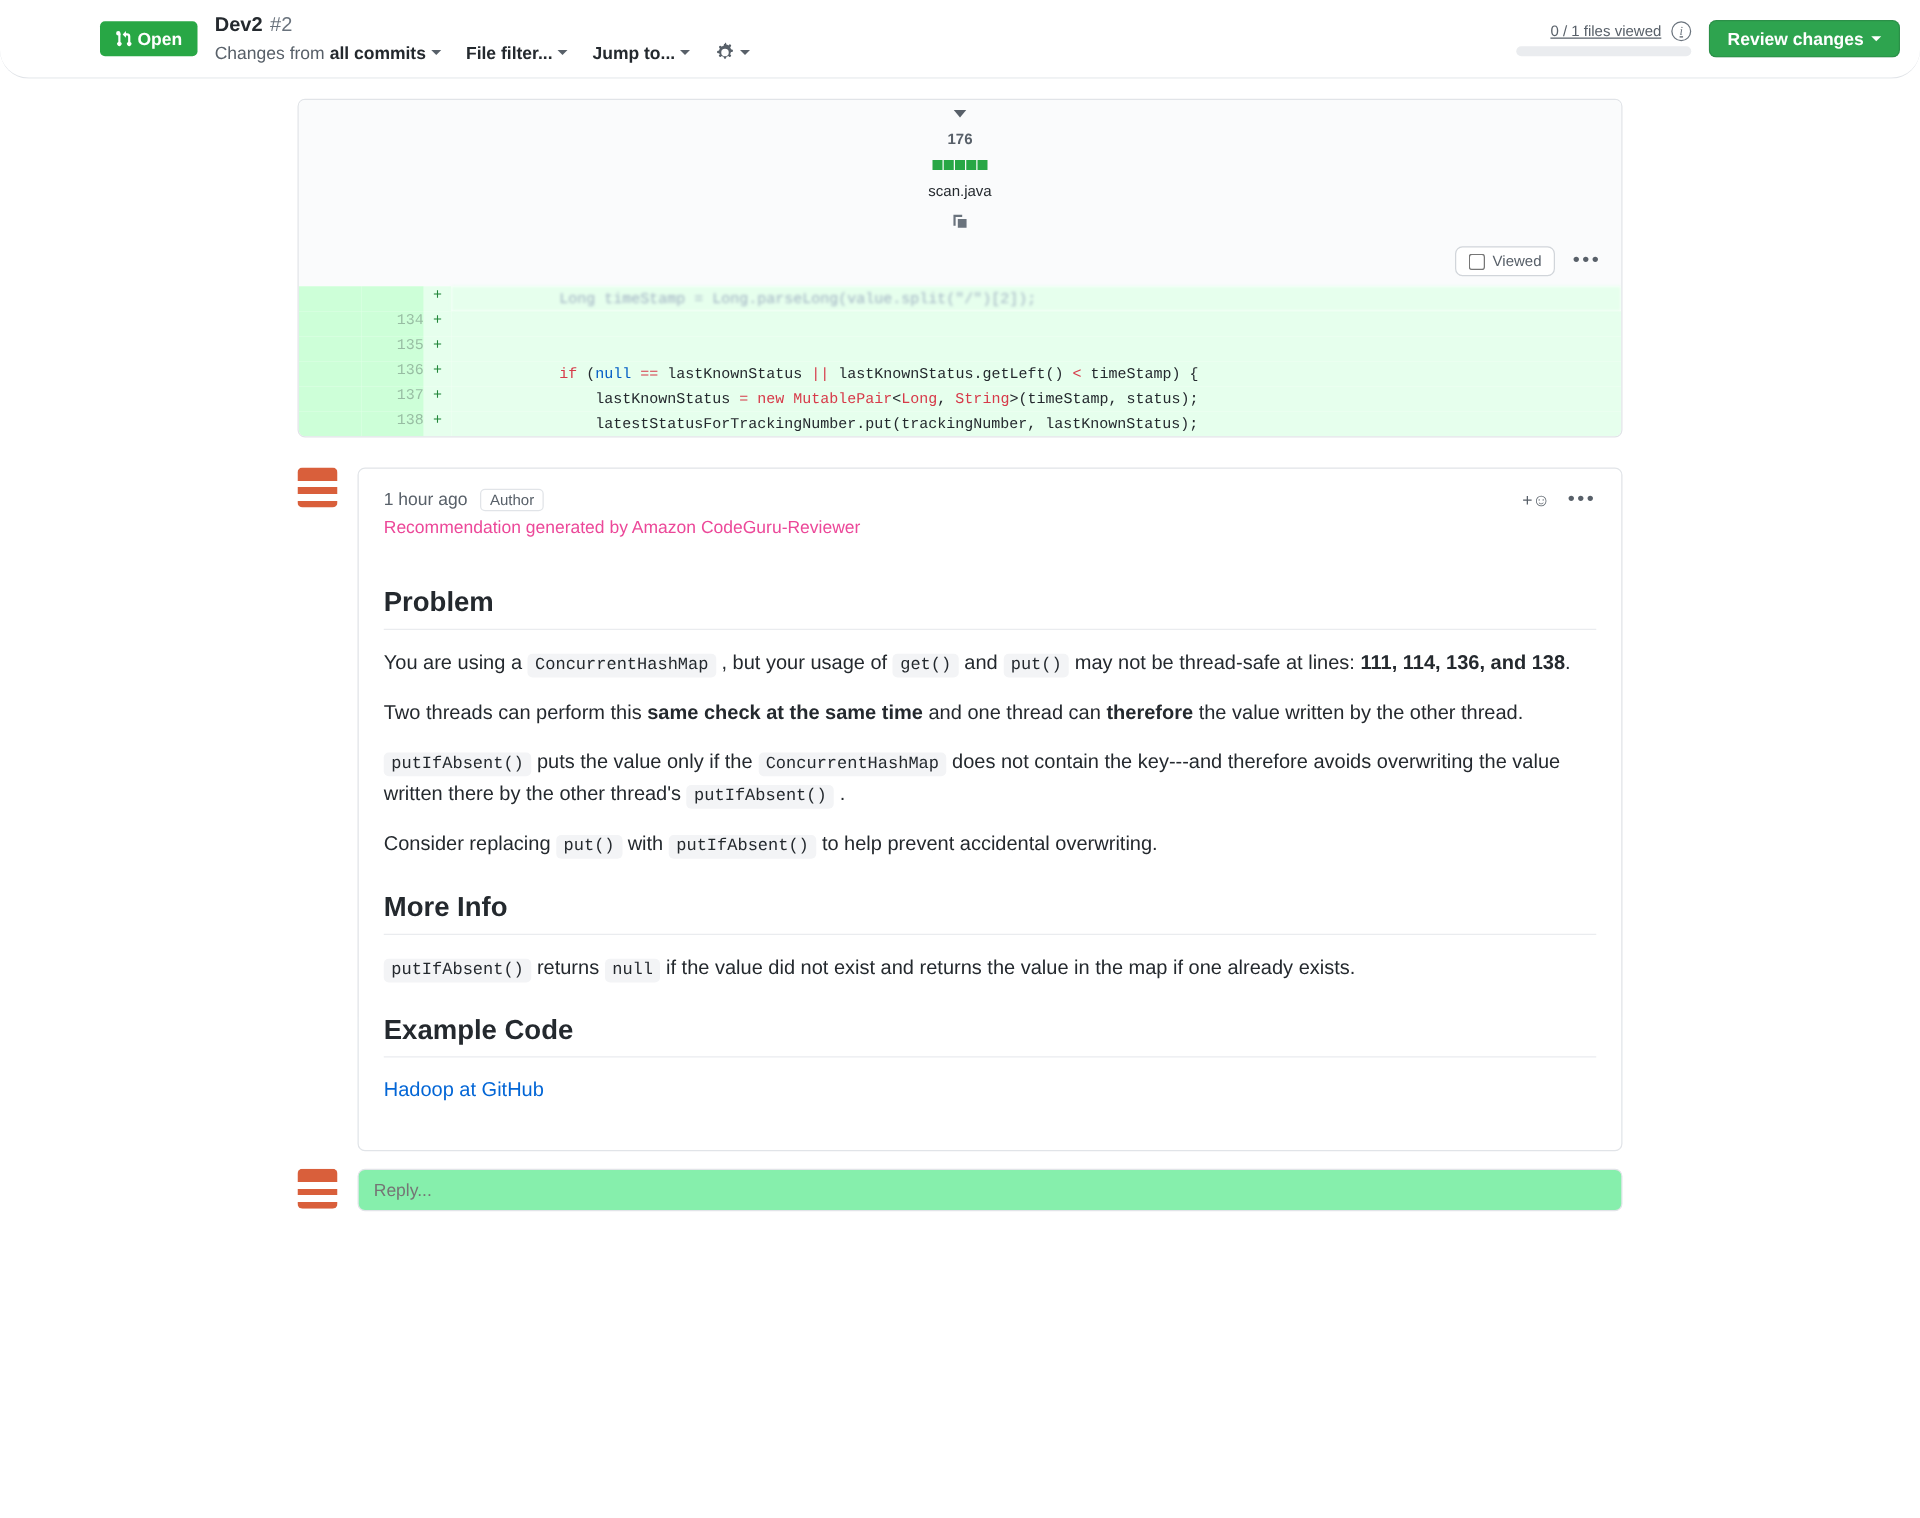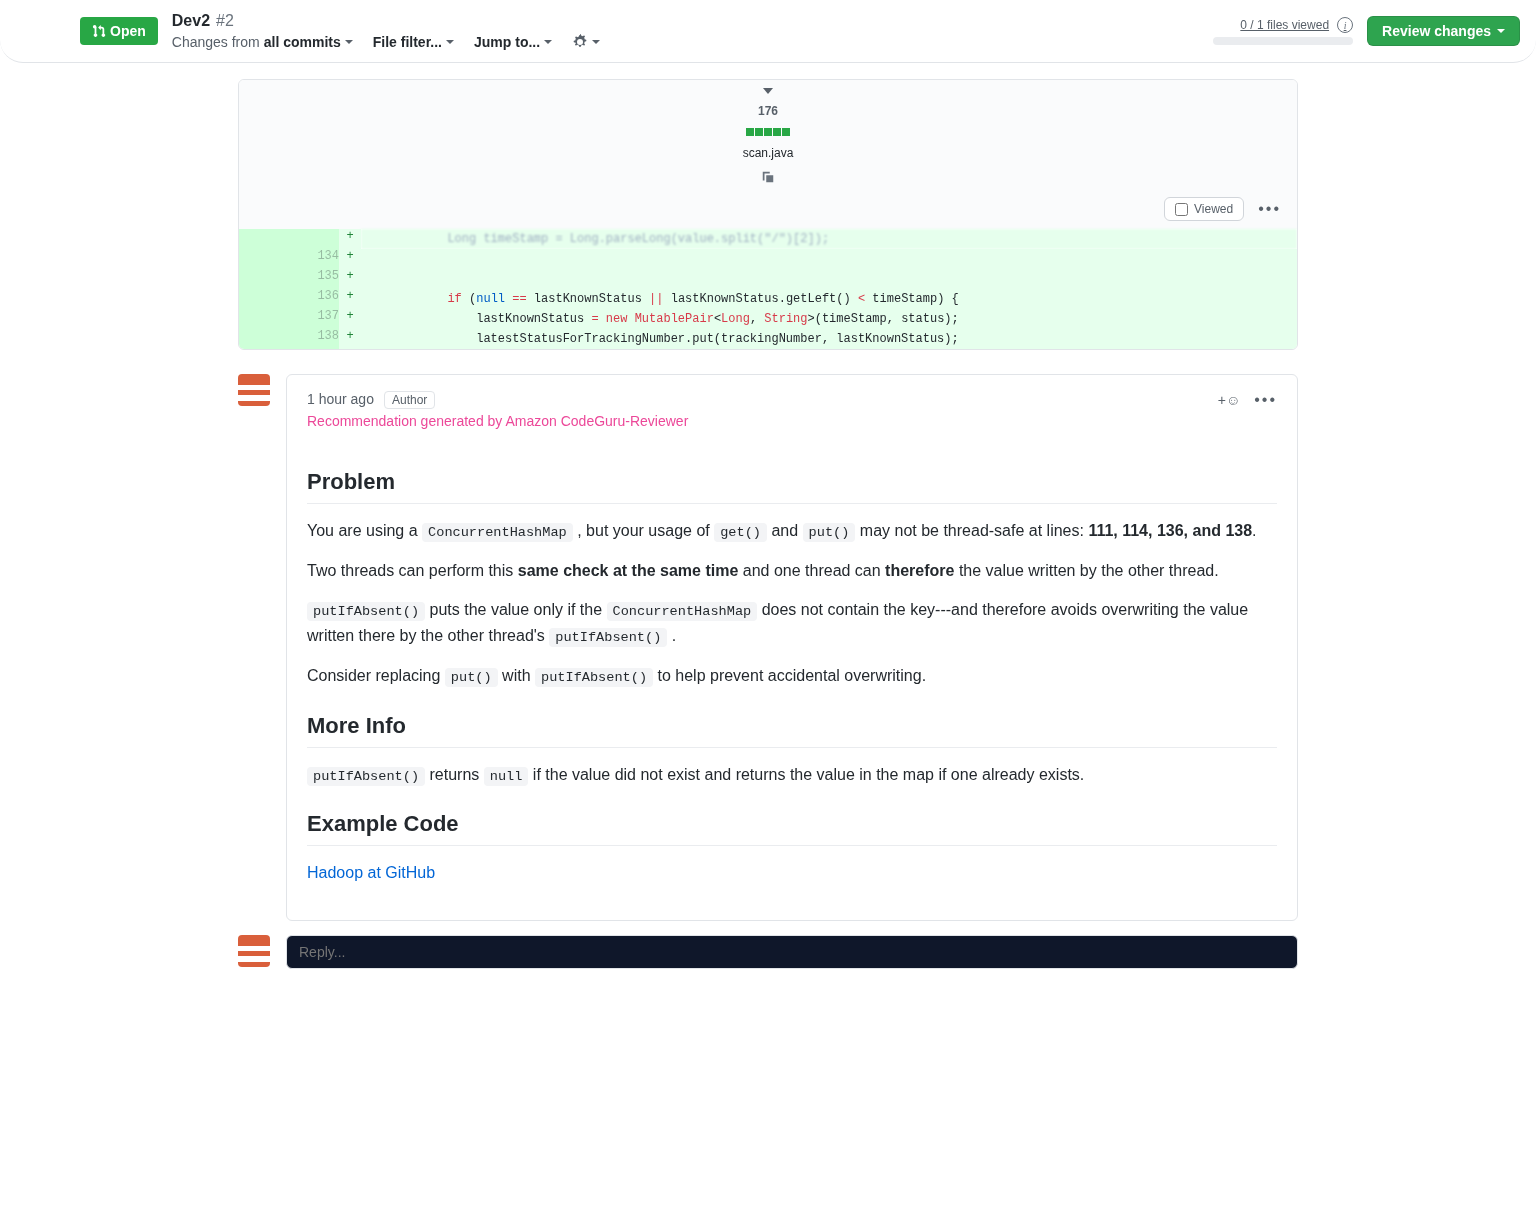--- a/index.html
+++ b/index.html
@@ -111,21 +111,21 @@
 .md-body p { margin: 14px 0; line-height: 1.6; font-size: 16px; color: #24292e; }
 .md-body code {
   background: #f3f4f6; border-radius: 4px; padding: 2px 6px;
   font-family: SFMono-Regular, Consolas, "Liberation Mono", Menlo, monospace; font-size: 85%;
 }
 .md-body a { color: #0366d6; text-decoration: none; }
 
 .reply-wrap { display: flex; gap: 16px; padding: 14px 0 0 0; }
 .reply-box {
   flex: 1; border: 1px solid #e1e4e8; border-radius: 6px; padding: 8px 12px;
-  font-size: 14px; color: #6a737d; background: #0f172a;
+  font-size: 14px; color: #6a737d; background: #86efac;
 }
 .gear-icon { display: inline-flex; align-items: center; color: #586069; }
 </style>
 </head>
 <body>
 
 <div class="sticky-header">
   <span class="state-badge">
     <svg width="14" height="14" viewBox="0 0 16 16" fill="currentColor">
         <path d="M5 3a2 2 0 1 0-2 2v6a2 2 0 1 0 2 0V5a2 2 0 0 0 0-2zm6 0h-1V1l-3 3 3 3V5h1a1 1 0 0 1 1 1v5a2 2 0 1 0 2 0V6a3 3 0 0 0-3-3z"></path>

